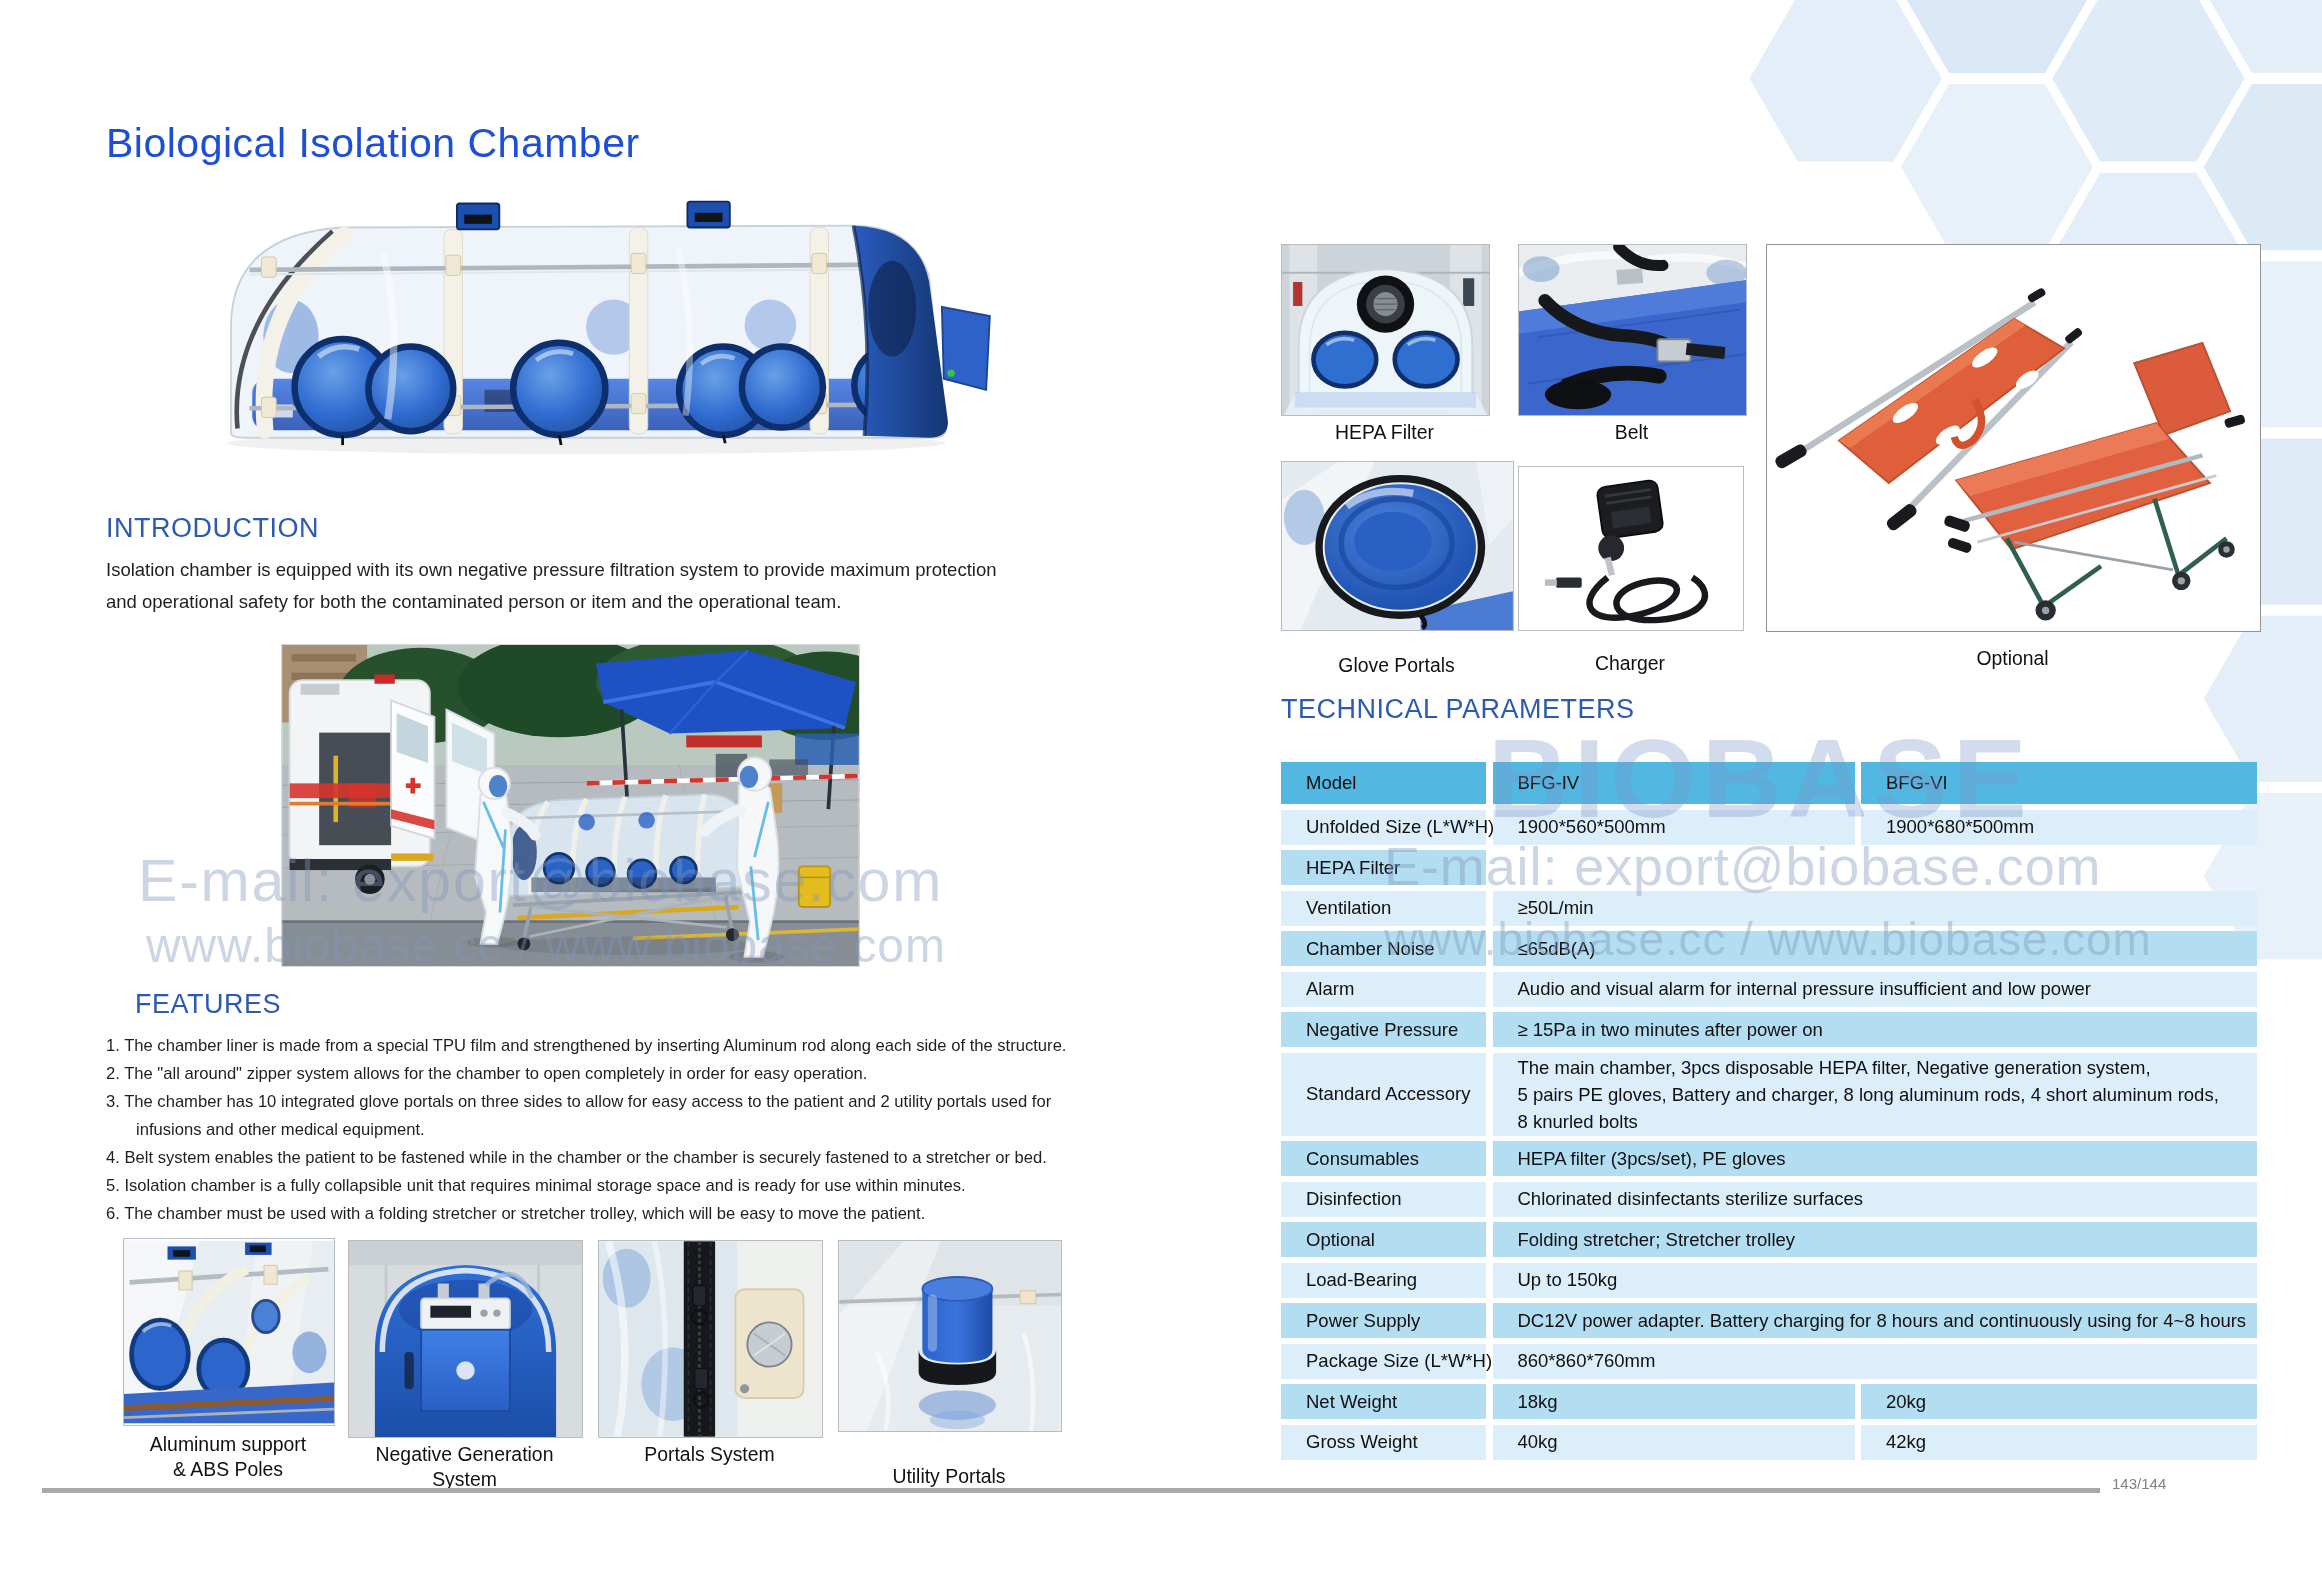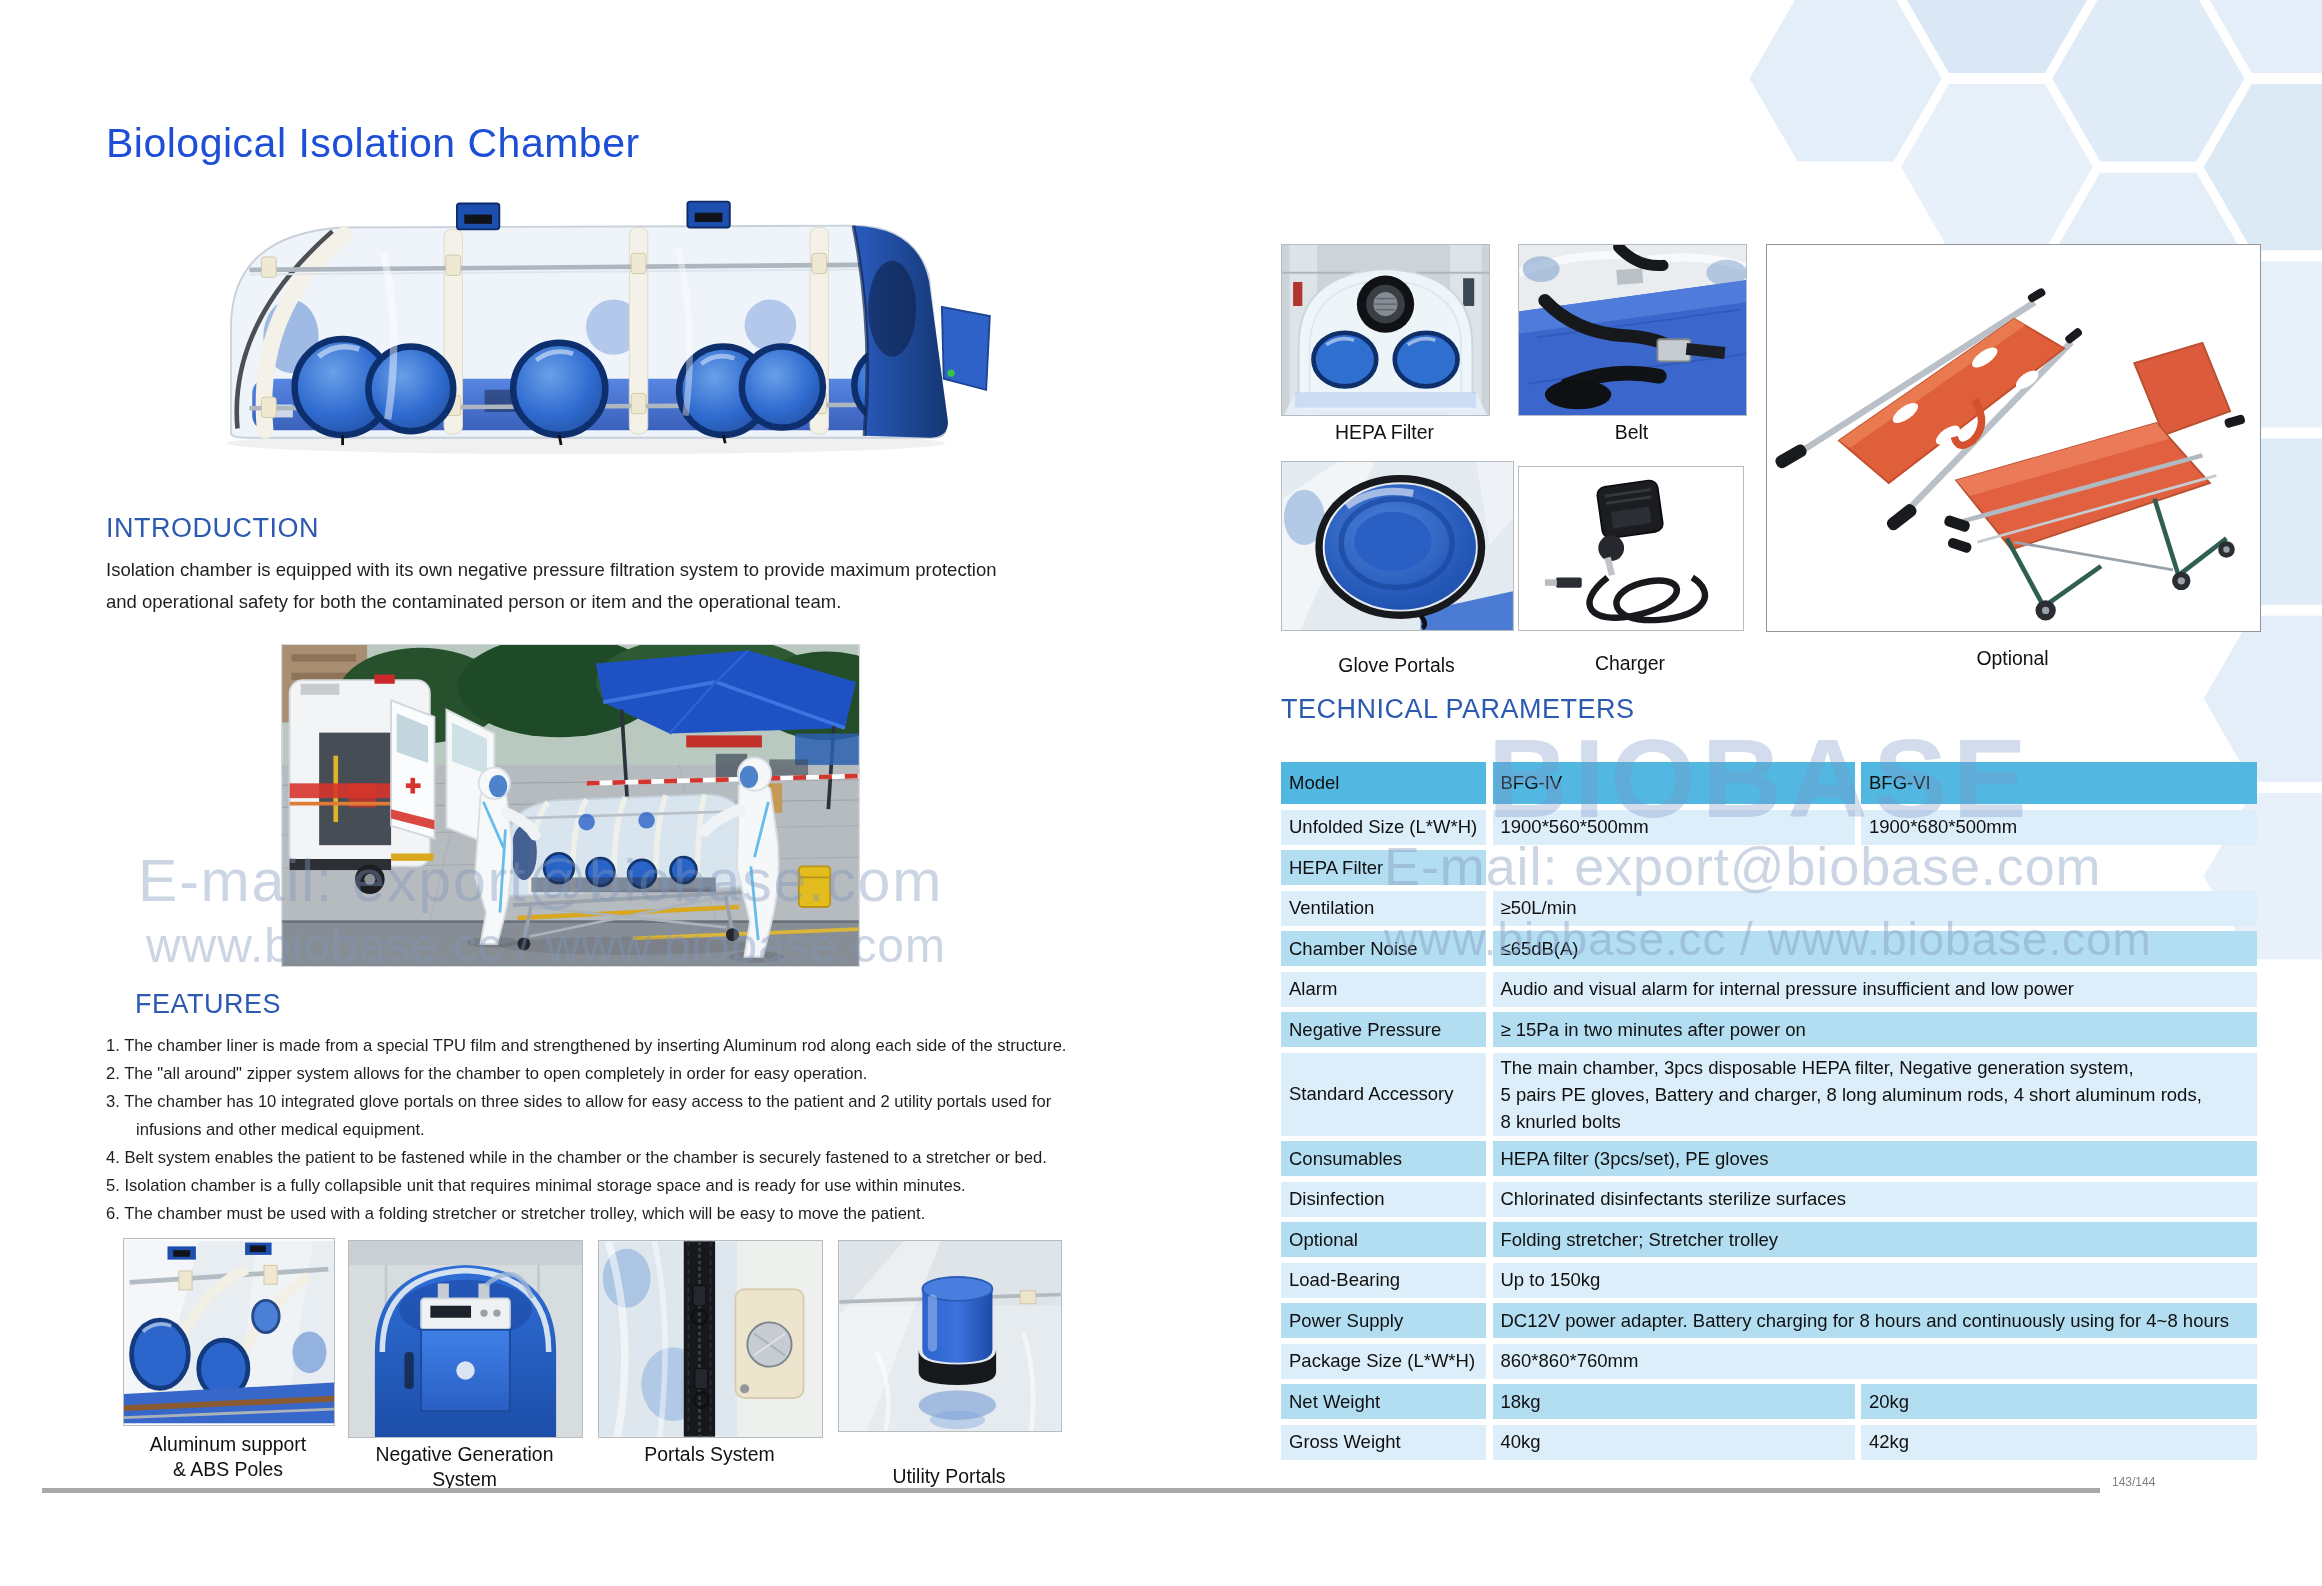--- a/index.html
+++ b/index.html
@@ -14,34 +14,34 @@
   .feat{font-size:16.6px;line-height:28px;color:#1f1f1f;padding-left:30px;text-indent:-30px;white-space:pre-line;}
   .caption{font-size:19.4px;color:#111;text-align:center;white-space:pre-line;line-height:25px;}
   .thumb{border:0.9px solid #b7bcc0;background:#fff;overflow:hidden;}
   .thumb svg{display:block;}
   .photo{border:0.9px solid #d6d9db;overflow:hidden;}
   
   #ttable{position:absolute;left:1281px;top:762px;width:976px;display:flex;flex-direction:column;gap:5.5px;z-index:1;}
   .trow{display:flex;gap:6.5px;height:35px;}
   .trow.hd{height:42px;}
   .trow.tall{height:83px;}
-  .tcell{display:flex;align-items:center;padding-left:8px;font-size:18.5px;color:#101010;box-sizing:border-box;white-space:nowrap;}
+  .tcell{display:flex;align-items:center;padding-left:25px;font-size:18.5px;color:#101010;box-sizing:border-box;white-space:nowrap;}
   .tlabel{width:205px;flex:none;}
   .tval{flex:1;}
   .tv1{width:362px;flex:none;}
   .pre{white-space:pre-line;line-height:27px;}
   .bg-h{background:#52b8e2;}
   .bg-l{background:#dceef9;}
   .bg-m{background:#b3ddf1;}
   
   .wm{position:absolute;z-index:6;color:rgba(128,150,188,0.40);white-space:nowrap;pointer-events:none;}
   .wm-brand{font-size:111px;font-weight:700;letter-spacing:5.5px;color:rgba(122,150,198,0.33);}
   
   #foot-line{position:absolute;left:42px;top:1488px;width:2058px;height:4.6px;background:#a8a9ab;z-index:1;}
-  #page-num{position:absolute;left:2112px;top:1475px;font-size:12px;color:#7e8083;z-index:1;white-space:nowrap;text-align:center;}
+  #page-num{position:absolute;left:2112px;top:1475px;font-size:15px;color:#7e8083;z-index:1;white-space:nowrap;text-align:center;}
 </style>
 </head>
 <body>
 
 <div id="page">
 
   <svg id="hexes" viewBox="0 0 640 1120">
     <polygon points="20,85 72,-5 176,-5 228,85 176,175 72,175" fill="#e3eef8"></polygon>
     <polygon points="184,-11 236,-101 340,-101 392,-11 340,79 236,79" fill="#d9e8f4"></polygon>
     <polygon points="184,181 236,91 340,91 392,181 340,271 236,271" fill="#e8f1fa"></polygon>

